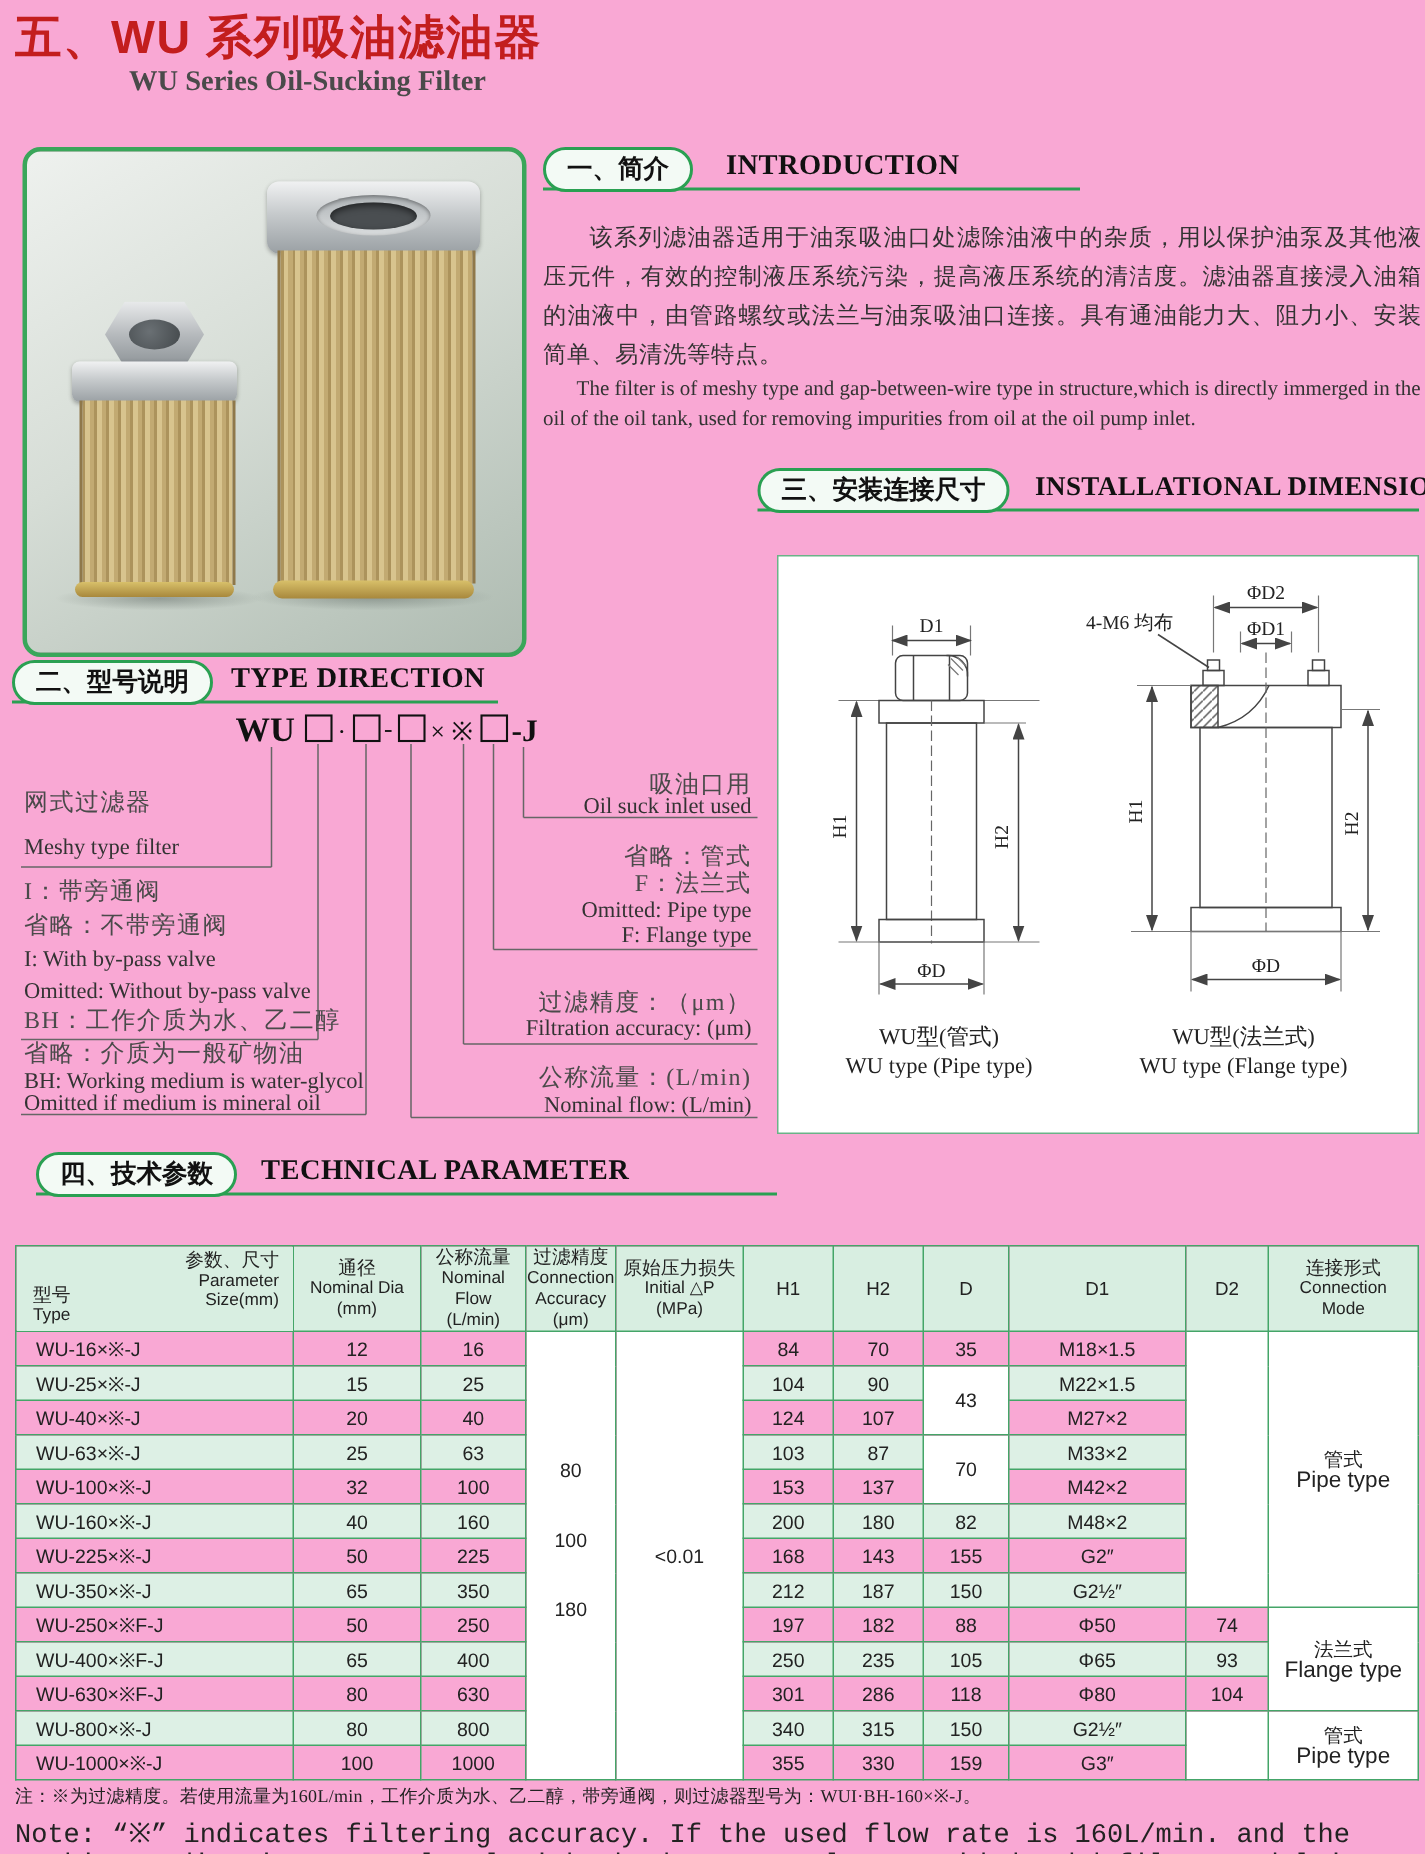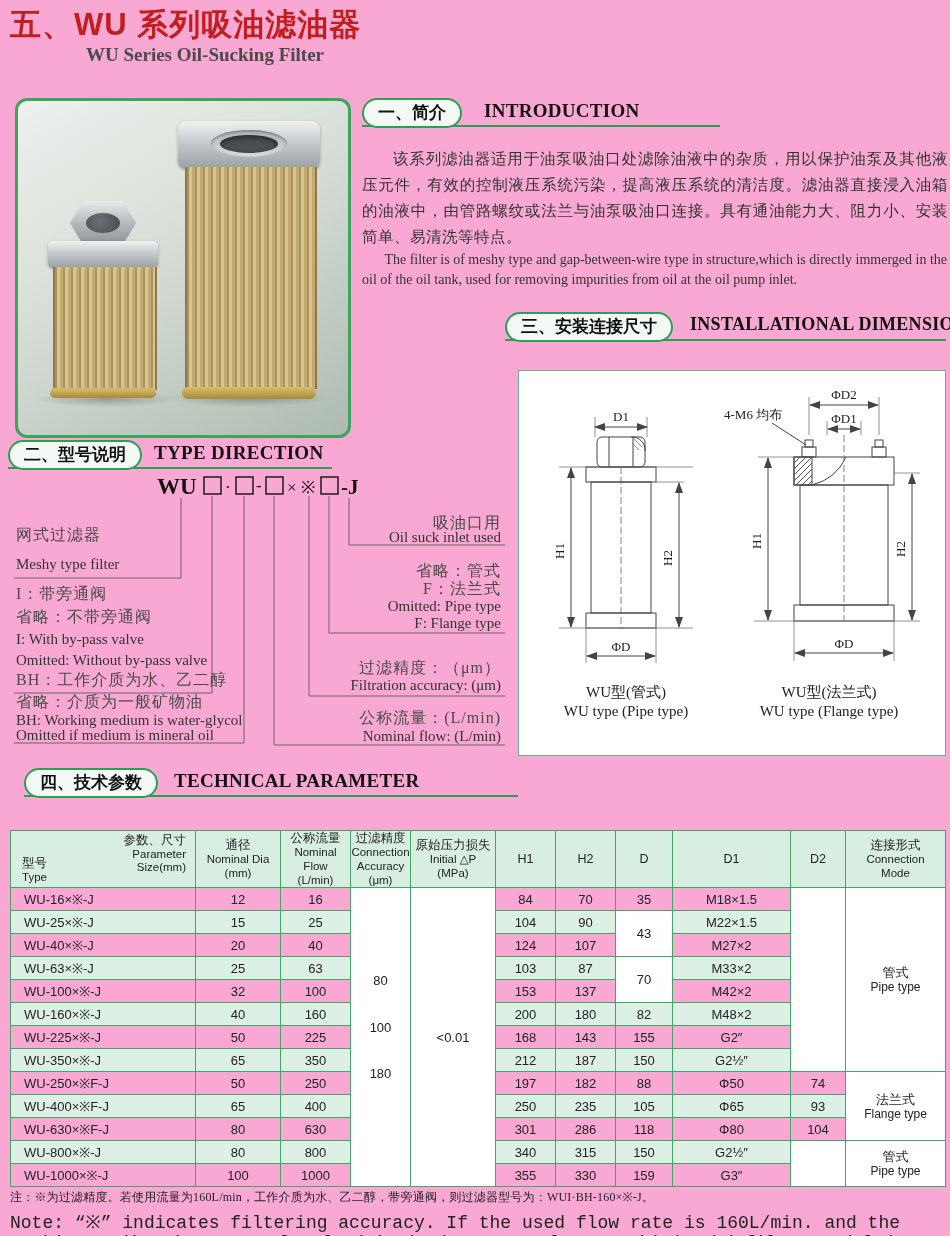--- a/index.html
+++ b/index.html
@@ -85,21 +85,21 @@
   .hdr-cn{display:block;}
   .hdr-en{display:block;font-size:11.5px;}
   .diag{position:relative;background-image:linear-gradient(to bottom right,
         transparent 49.6%,#44a568 49.6%,#44a568 50.45%,transparent 50.45%);}
   .diag .p-param{position:absolute;right:9px;top:3px;text-align:right;line-height:13.5px;}
   .diag .p-type{position:absolute;left:11px;bottom:3px;text-align:left;line-height:13.5px;}
   td.filt-cell{position:relative;}
   .fv{position:absolute;left:0;right:0;text-align:center;transform:translateY(-50%);}
   .fv1{top:31%;} .fv2{top:46.5%;} .fv3{top:62%;}
   .c-cn{display:block;font-size:13px;line-height:15px;}
-  .c-en{display:block;font-size:12px;line-height:14px;}
+  .c-en{display:block;font-size:15px;line-height:14px;}
 
   
   .note{position:absolute;left:10px;top:1188px;width:934px;font-family:"Liberation Serif",serif;color:#222;}
   .n-cn{font-size:12px;letter-spacing:0.2px;}
   .n-en{font-size:18px;margin-top:3px;font-family:Liberation Mono, monospace;}
   .n-en2{font-size:13px;padding-left:42px;}
 
   
   #svg-typedir{position:absolute;left:8px;top:468px;}
 </style>

